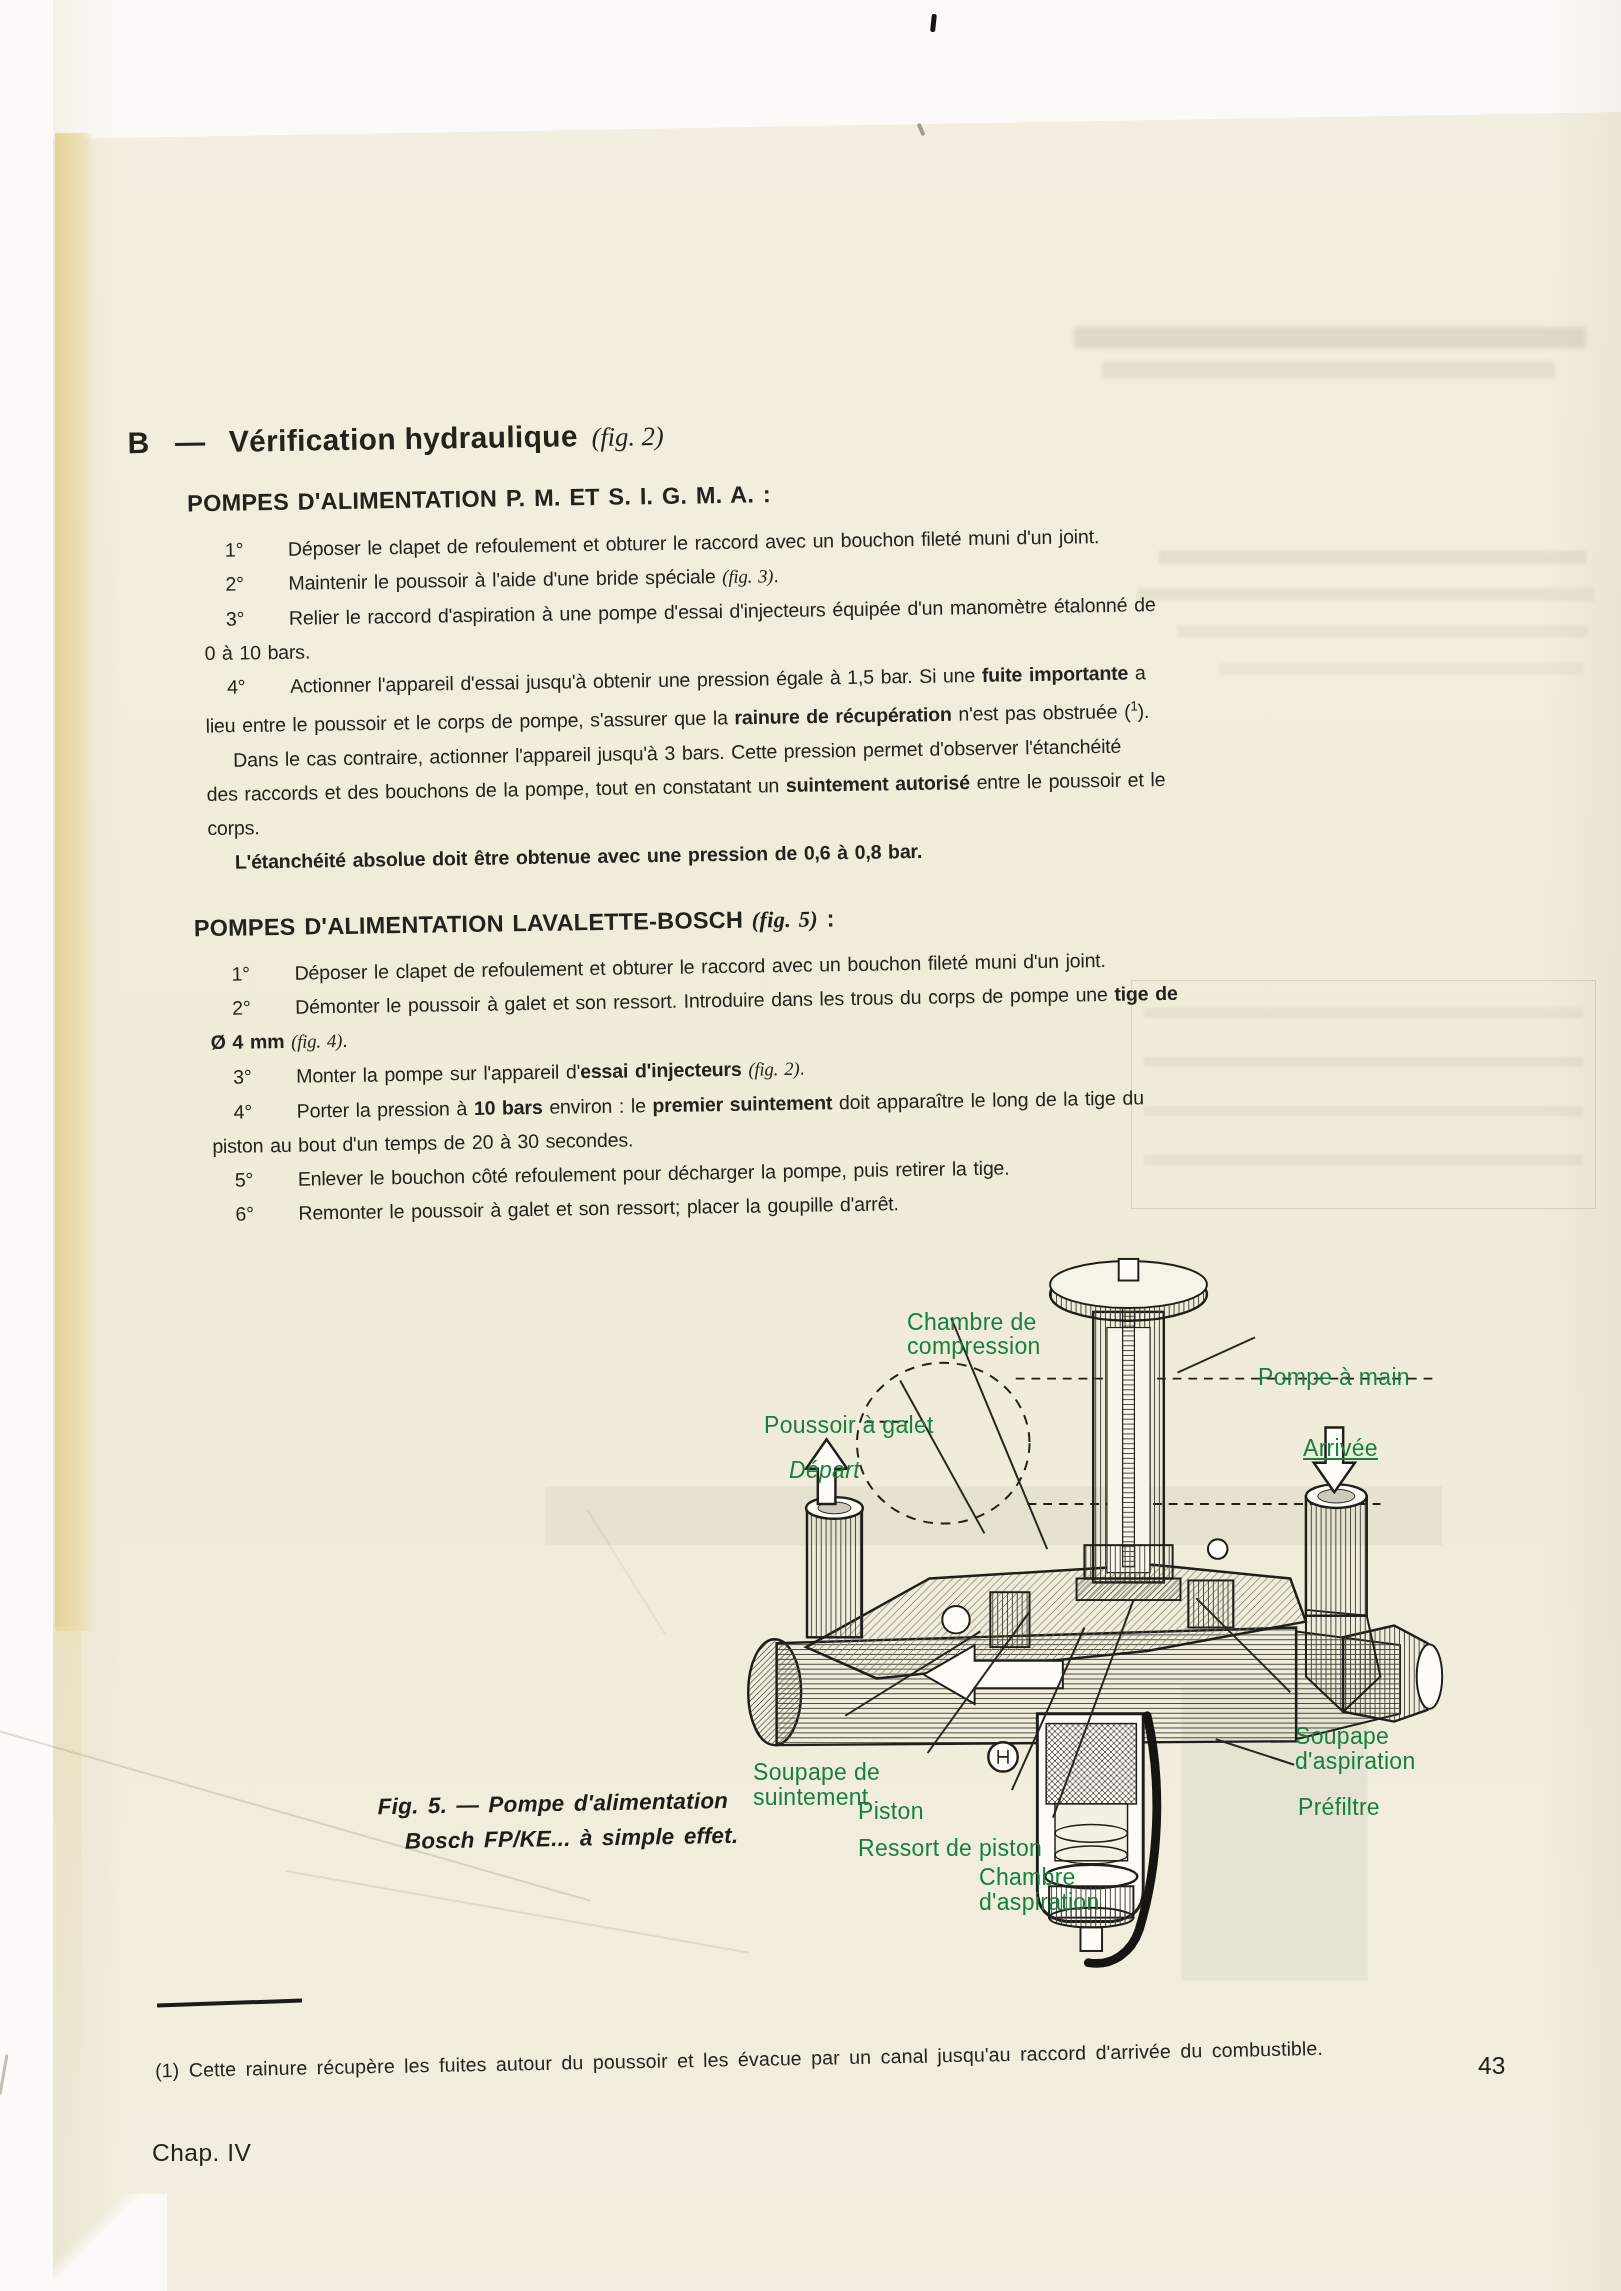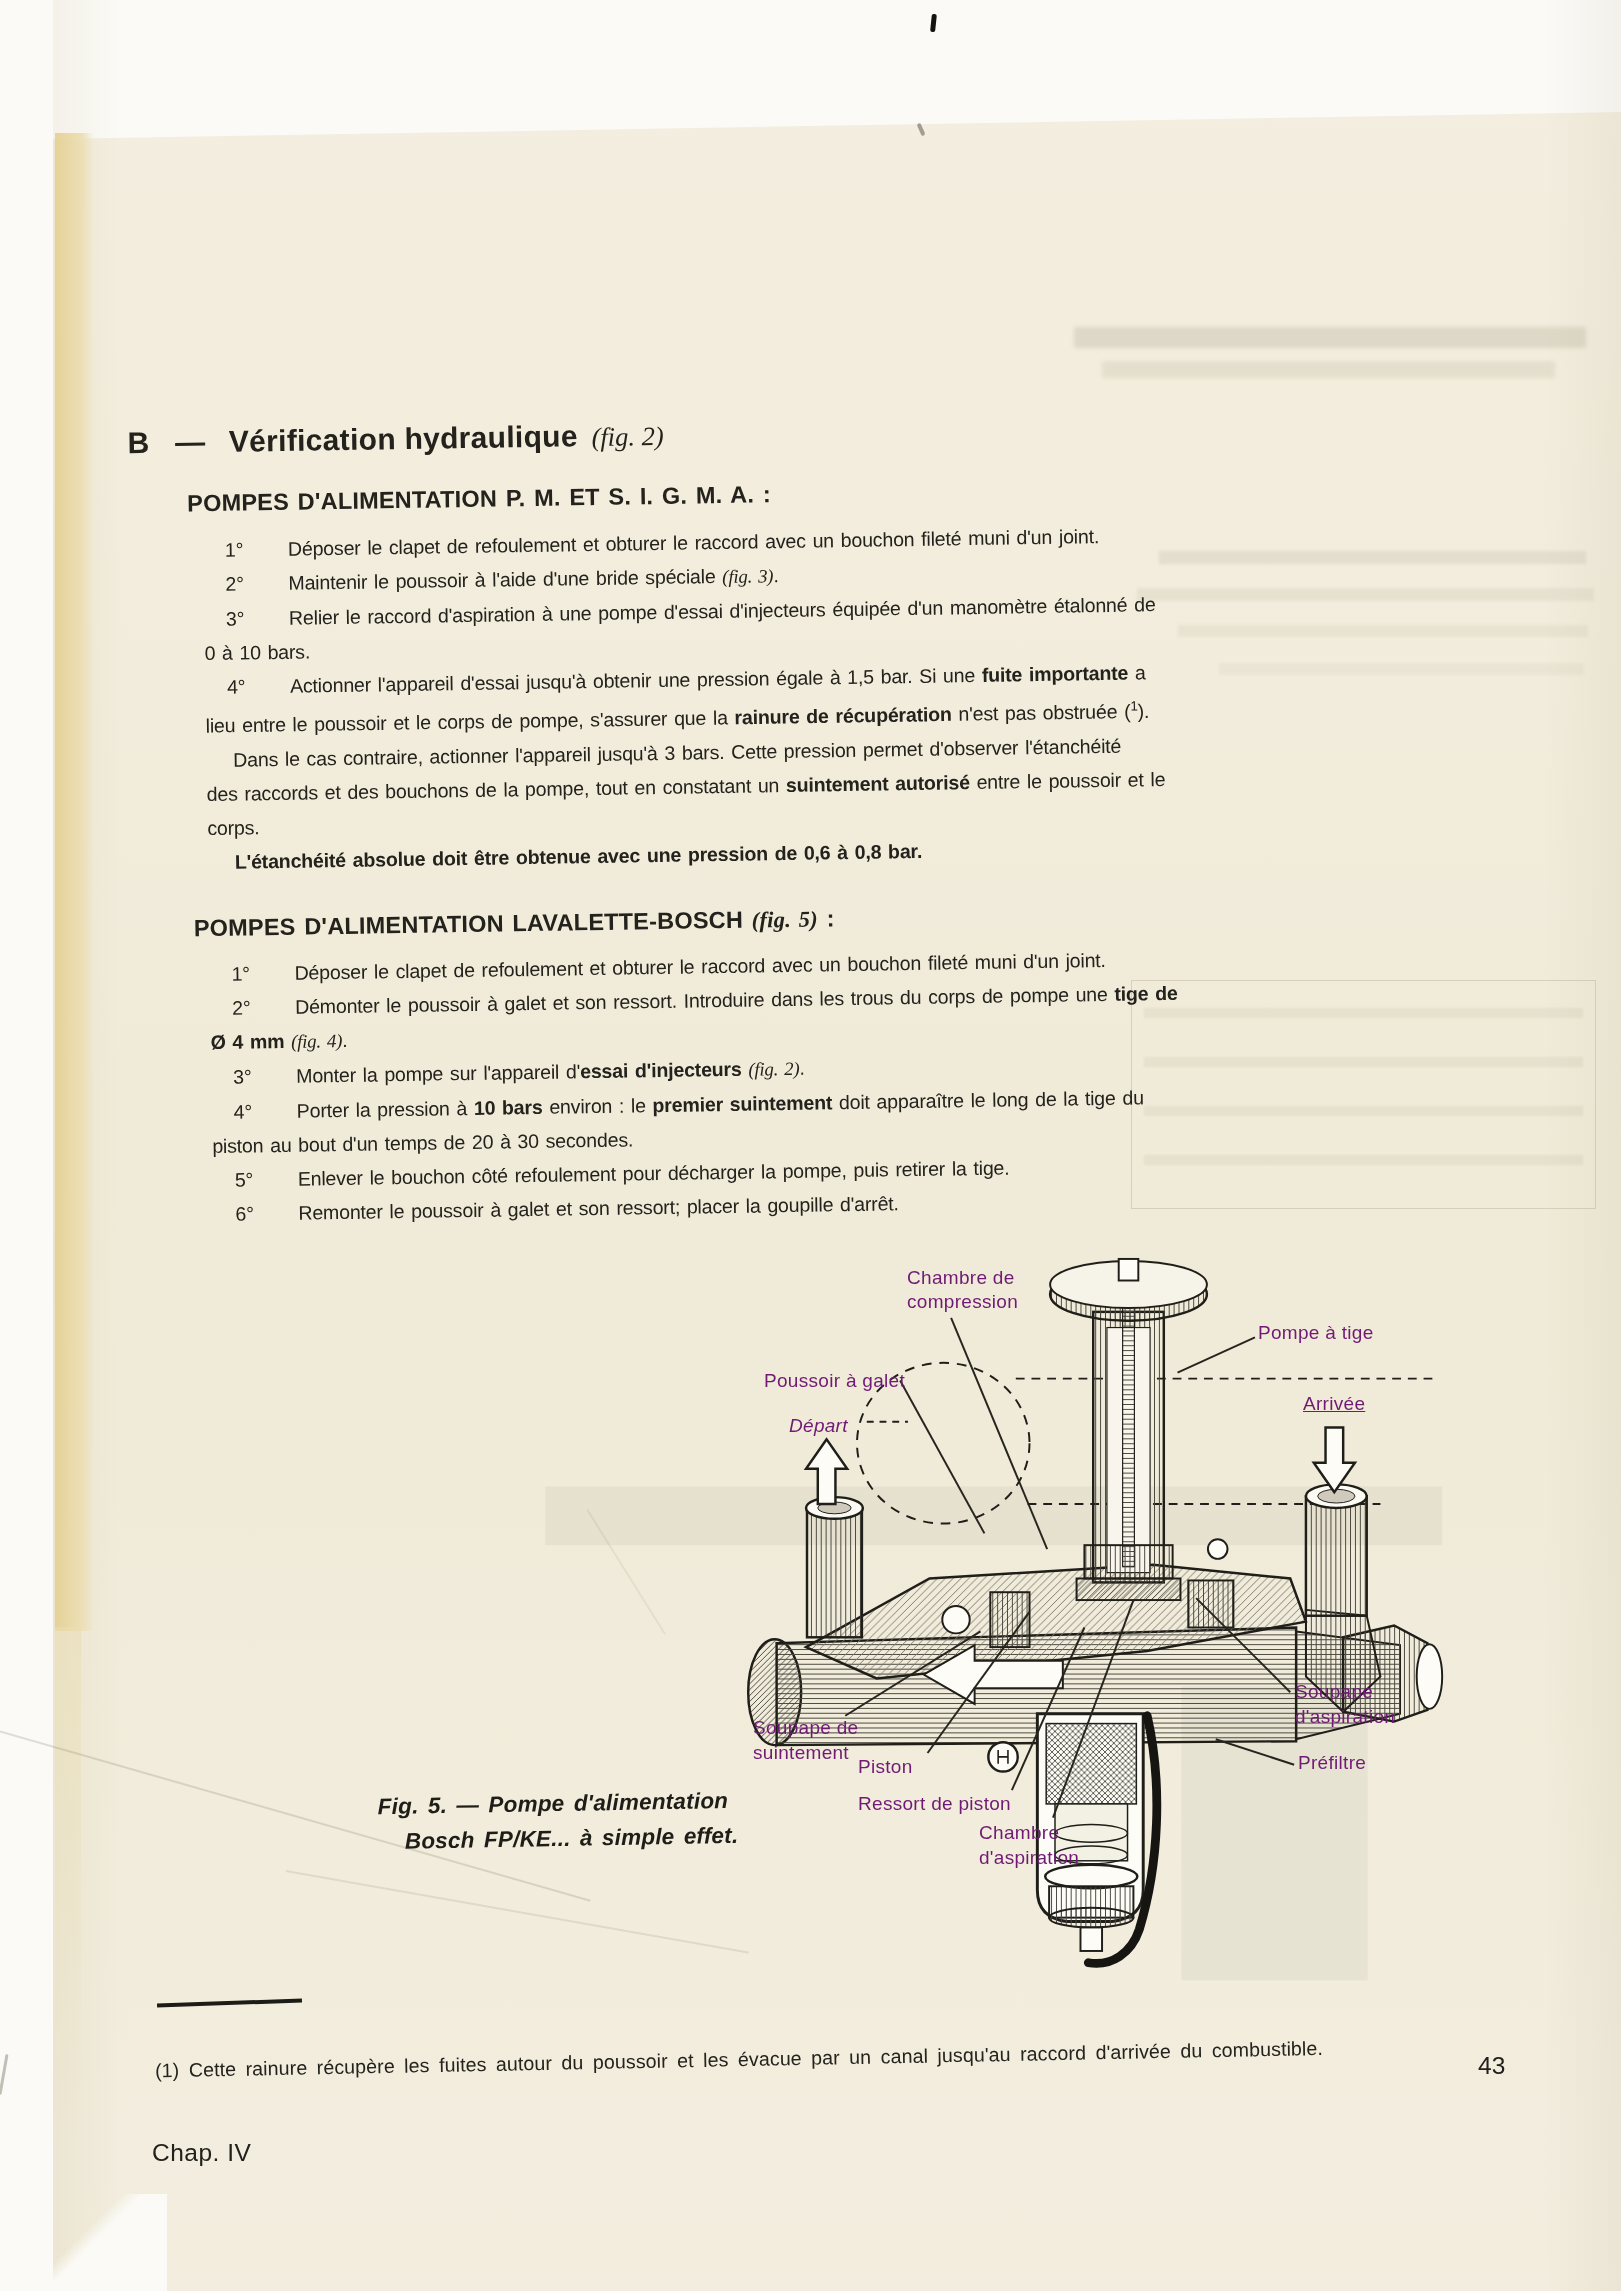--- a/index.html
+++ b/index.html
@@ -61,22 +61,22 @@
   .bl.num .num{display:inline-block;width:63px;}
   .bl.cont{margin-left:54px;}
   .bl.ind{margin-left:81px;}
   .b{font-weight:700;}
   .i{font-family:"Liberation Serif",serif;font-style:italic;font-size:.96em;}
   .sup{vertical-align:super;font-size:.68em;}
 
   
   #figure{position:absolute;left:461px;top:1255px;width:990px;height:745px;}
   #figure svg{position:absolute;left:0;top:0;}
-  .fig-label{position:absolute;font-size:19px;line-height:24.5px;color:#701a75;
-      letter-spacing:0.3px;white-space:pre-line;}
+  .fig-label{position:absolute;font-size:23px;line-height:24.5px;color:#15803d;
+      letter-spacing:0.3px;white-space:pre-line;margin-top:44px;}
   #lbl-chambre-compression{left:446px;top:10.8px;}
   #lbl-pompe-a-main{left:797px;top:66px;}
   #lbl-poussoir{left:303px;top:114px;}
   #lbl-arrivee{left:842px;top:137px;text-decoration:underline;}
   #lbl-depart{left:328px;top:159px;font-style:italic;}
   #lbl-soupape-asp{left:834px;top:425px;}
   #lbl-prefiltre{left:837px;top:496px;}
   #lbl-refoulement{left:292px;top:461px;}
   #lbl-piston{left:397px;top:500px;}
   #lbl-ressort{left:397px;top:537px;}
@@ -234,21 +234,21 @@
       <path class="ld" d="M846,446 L750,350"></path>
       <path class="ld" d="M850,520 L770,494"></path>
       <path class="ld" d="M392,470 L530,384"></path>
       <path class="ld" d="M476,508 L580,364"></path>
       <path class="ld" d="M562,546 L636,380"></path>
       <path class="ld" d="M604,574 L686,352"></path>
     </svg>
 
     <div class="fig-label" id="lbl-chambre-compression">Chambre de
 compression</div>
-    <div class="fig-label" id="lbl-pompe-a-main">Pompe à tige</div>
+    <div class="fig-label" id="lbl-pompe-a-main">Pompe à main</div>
     <div class="fig-label" id="lbl-poussoir">Poussoir à galet</div>
     <div class="fig-label" id="lbl-arrivee">Arrivée</div>
     <div class="fig-label" id="lbl-depart">Départ</div>
     <div class="fig-label" id="lbl-soupape-asp">Soupape d'aspiration</div>
     <div class="fig-label" id="lbl-prefiltre">Préfiltre</div>
     <div class="fig-label" id="lbl-refoulement">Soupape de
 suintement</div>
     <div class="fig-label" id="lbl-piston">Piston</div>
     <div class="fig-label" id="lbl-ressort">Ressort de piston</div>
     <div class="fig-label" id="lbl-chambre-asp">Chambre

